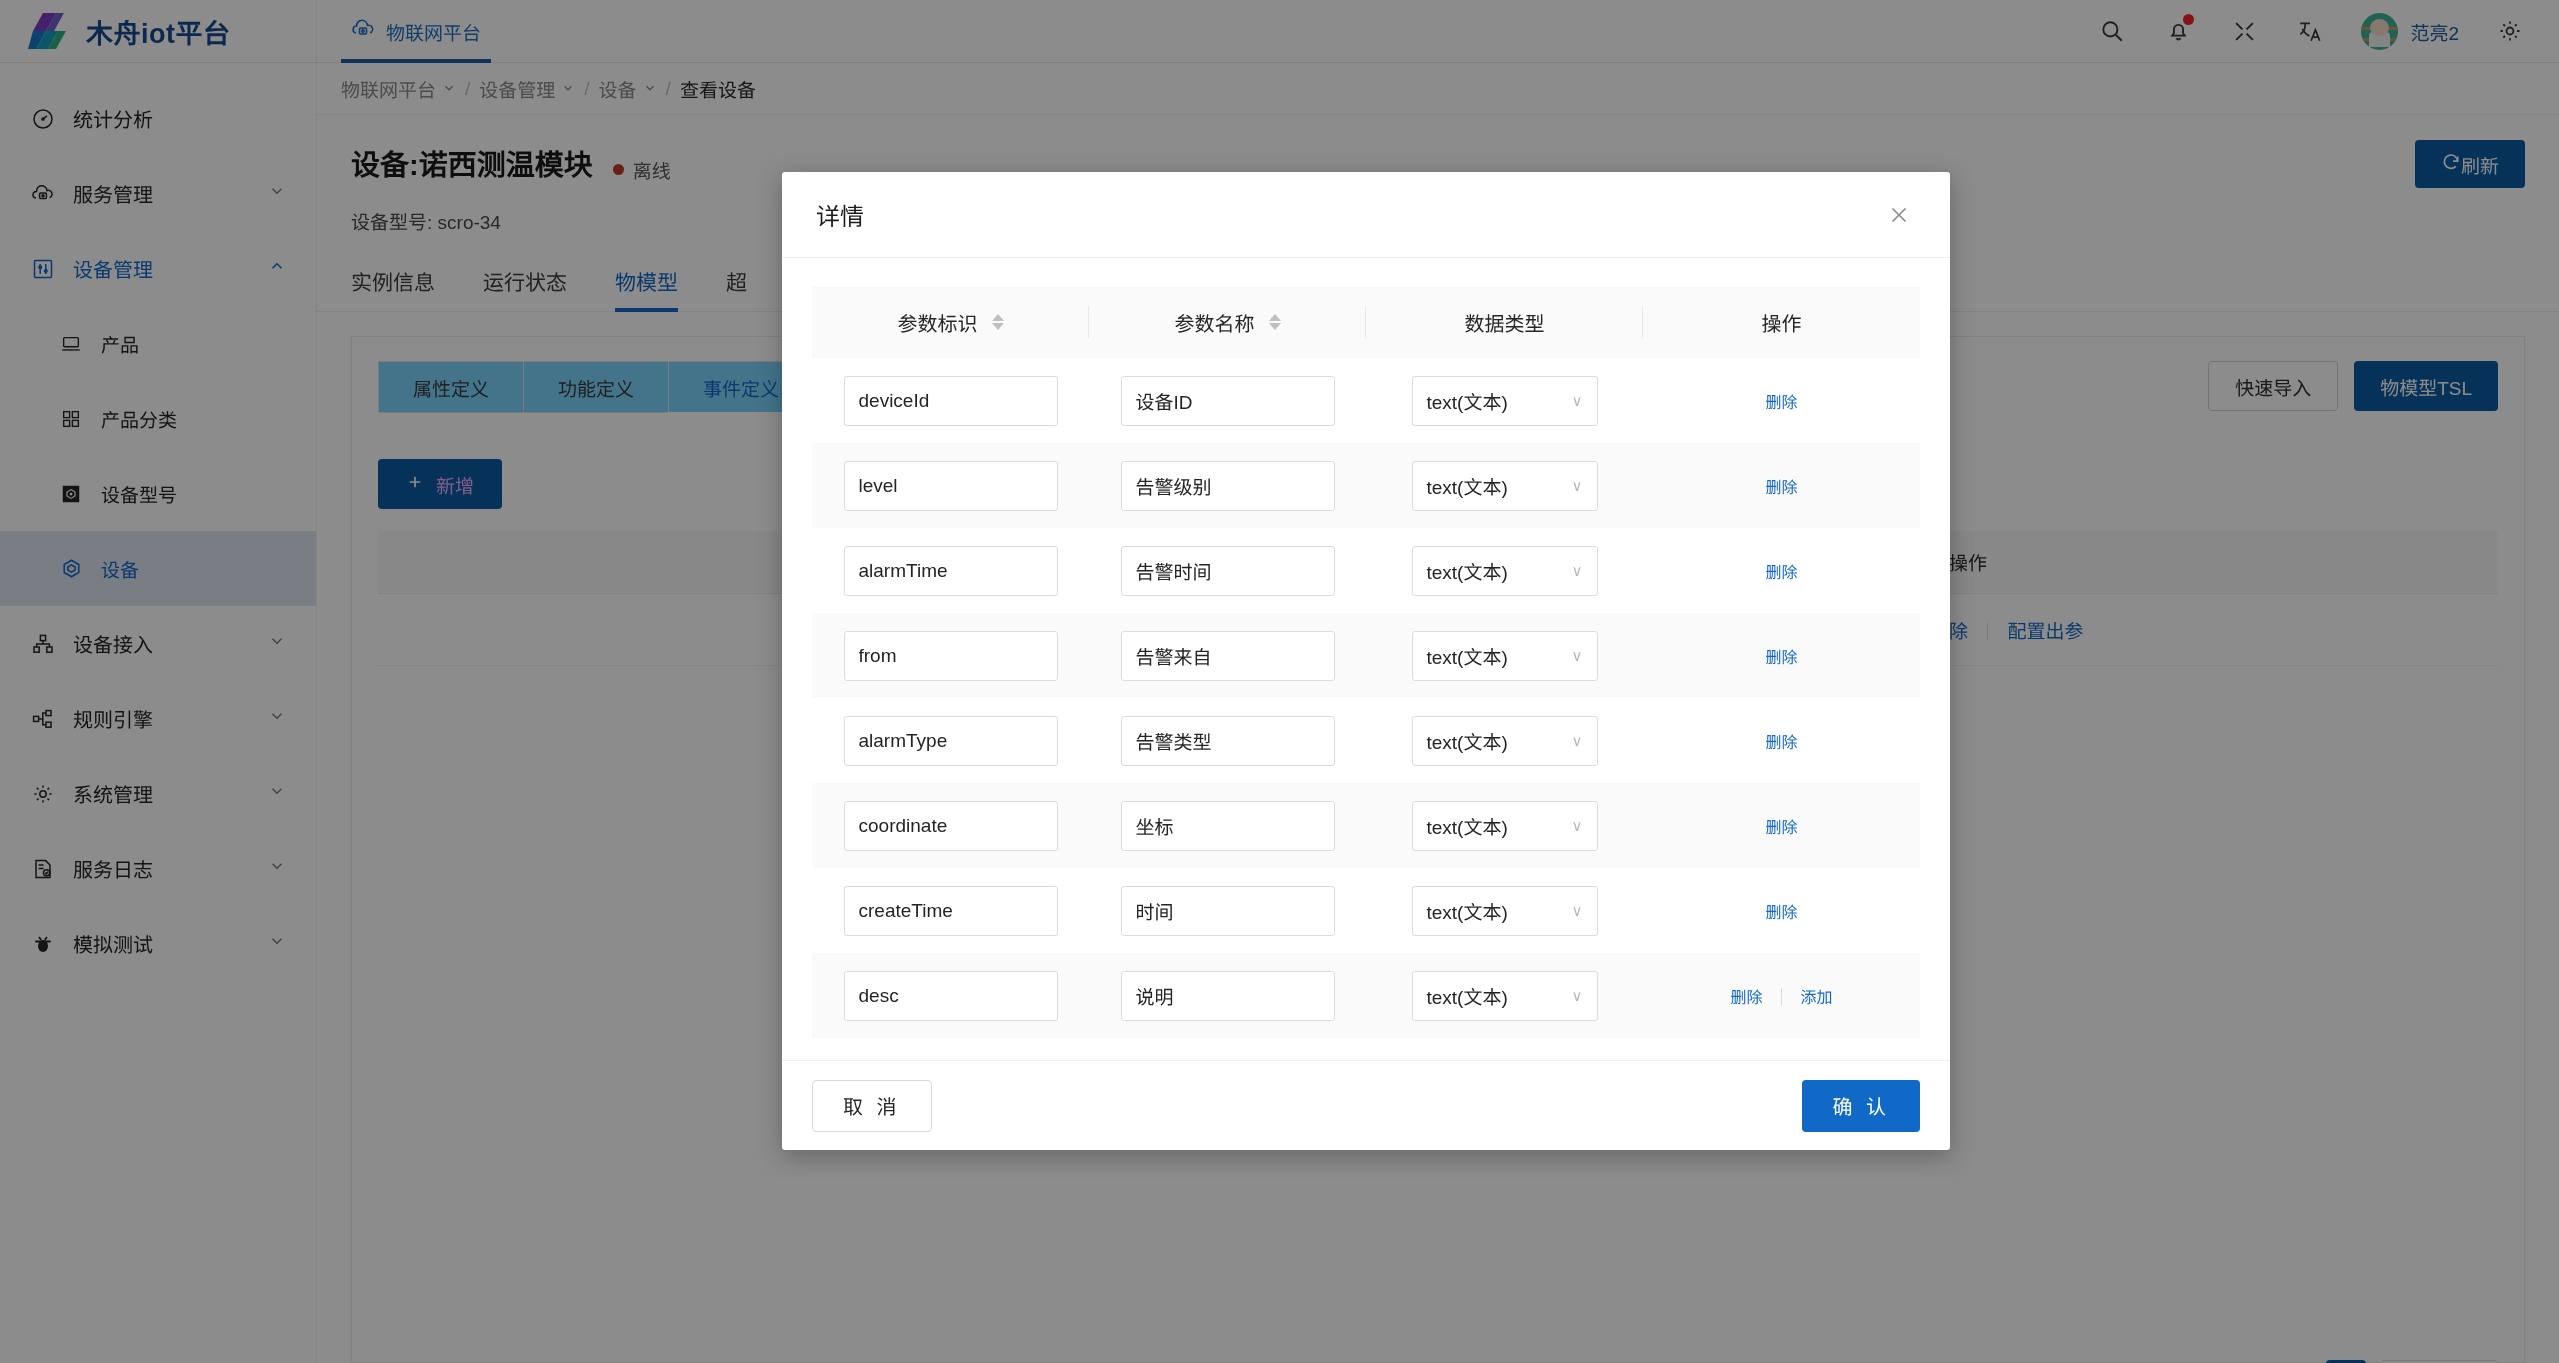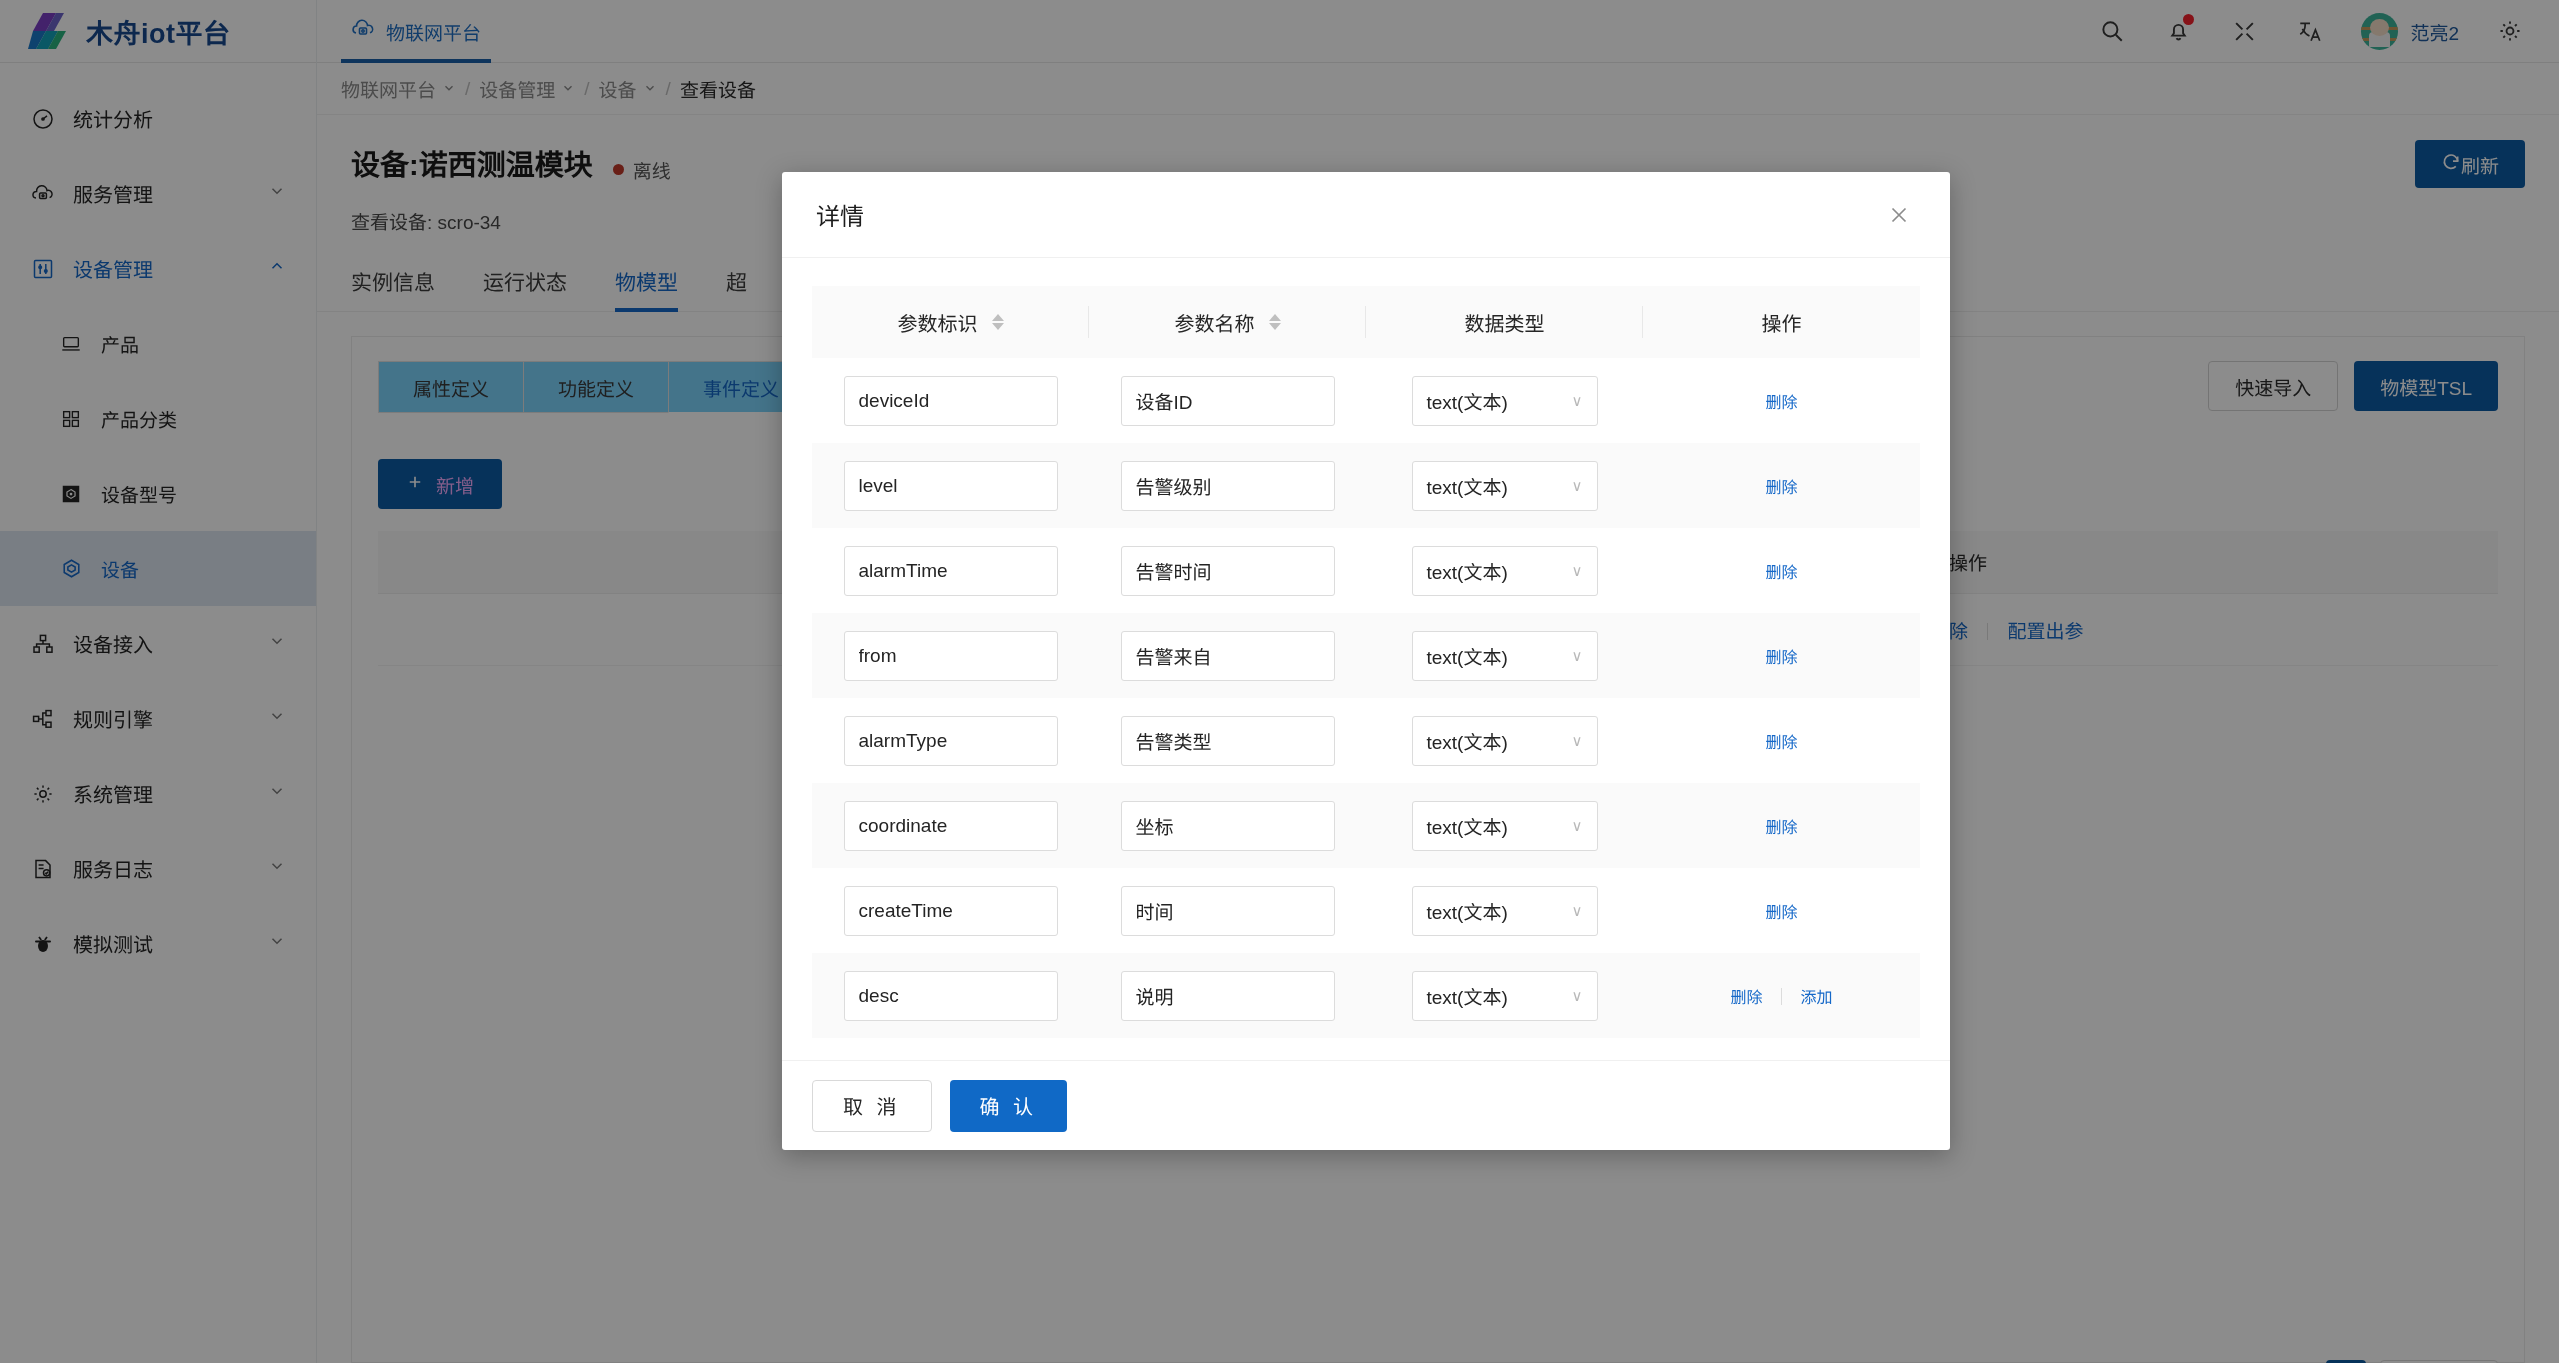--- a/index.html
+++ b/index.html
@@ -136,21 +136,21 @@
   .ptable tbody tr:nth-child(even) { background:#fafafa; }
   .ptable tbody tr:last-child { background:#fafafa; }
   .fld { width:214px; height:50px; border:1px solid #dcdcdc; border-radius:3px; background:#fff;
          padding:0 14px; font-size:19px; color:#242424; font-family:inherit; }
   .fld::placeholder { color:#b9b9b9; }
   .sel2 { width:186px; height:50px; border:1px solid #dcdcdc; border-radius:3px; background:#fff;
           display:flex; align-items:center; justify-content:space-between; padding:0 14px;
           font-size:19px; color:#242424; cursor:pointer; margin:0 auto;}
   .sel2 .cv { color:#b9b9b9; font-size:15px; }
   .modal-foot { height:90px; border-top:1px solid #f0f0f0; display:flex; align-items:center;
-                justify-content:flex-start; gap:18px; padding:0 30px; }
+                justify-content:space-between; gap:18px; padding:0 30px; }
   .btn-cancel { height:52px; padding:0 30px; border:1px solid #d9d9d9; background:#fff; color:#262626;
                 font-size:20px; border-radius:4px; cursor:pointer; letter-spacing:4px; font-family:inherit;}
   .btn-ok { height:52px; padding:0 30px; border:none; background:#1069c6; color:#fff; font-size:20px;
             border-radius:4px; cursor:pointer; letter-spacing:4px; font-family:inherit;}
   .cell-ops { font-size:19px; }
 </style>
 </head>
 <body>
 
 <div id="app">
@@ -440,21 +440,21 @@
 
         <div class="detail-head">
           <div class="dev-title-row">
             <span class="dev-title">设备:诺西测温模块</span>
             <span class="dev-status">
               <span class="status-dot"></span>
               <span>离线</span>
             </span>
           </div>
           <div class="dev-sub">
-            <span>查看设备:</span>
+            <span>设备型号:</span>
             <span>scro-34</span>
           </div>
           <button class="refresh-btn">
             <span>
               <svg width="20" height="20" viewBox="0 0 24 24" fill="none" stroke="#fff" stroke-width="2">
                 <path d="M20 11a8 8 0 1 0-2.2 6.2"></path>
                   <path d="M20 5.4V11h-5.6"></path>
               </svg>
             </span>
             <span>刷新</span>

